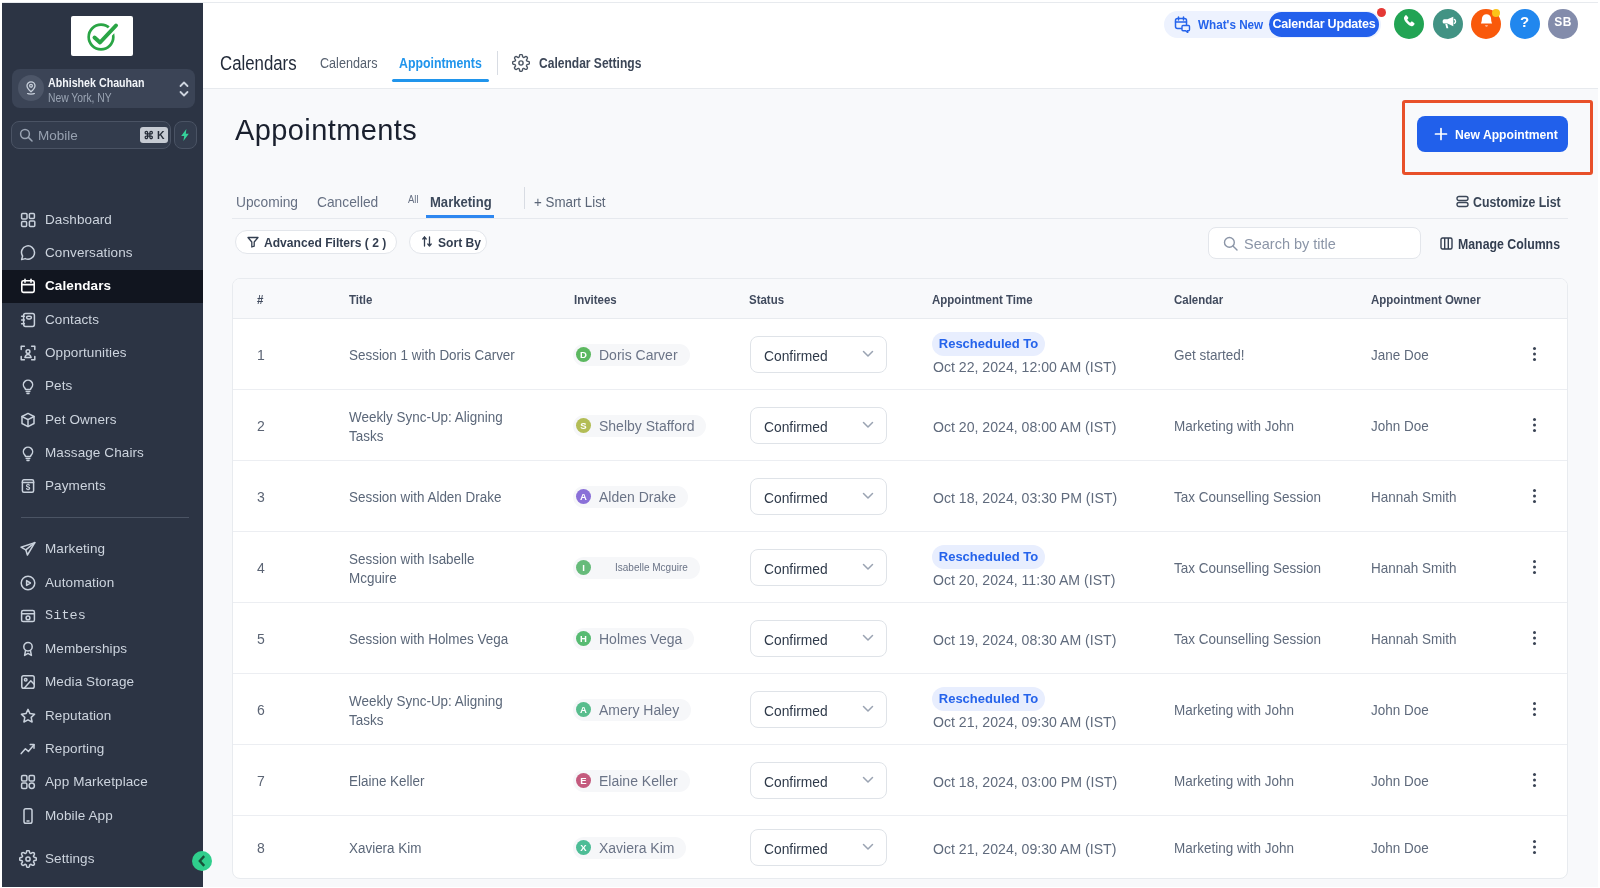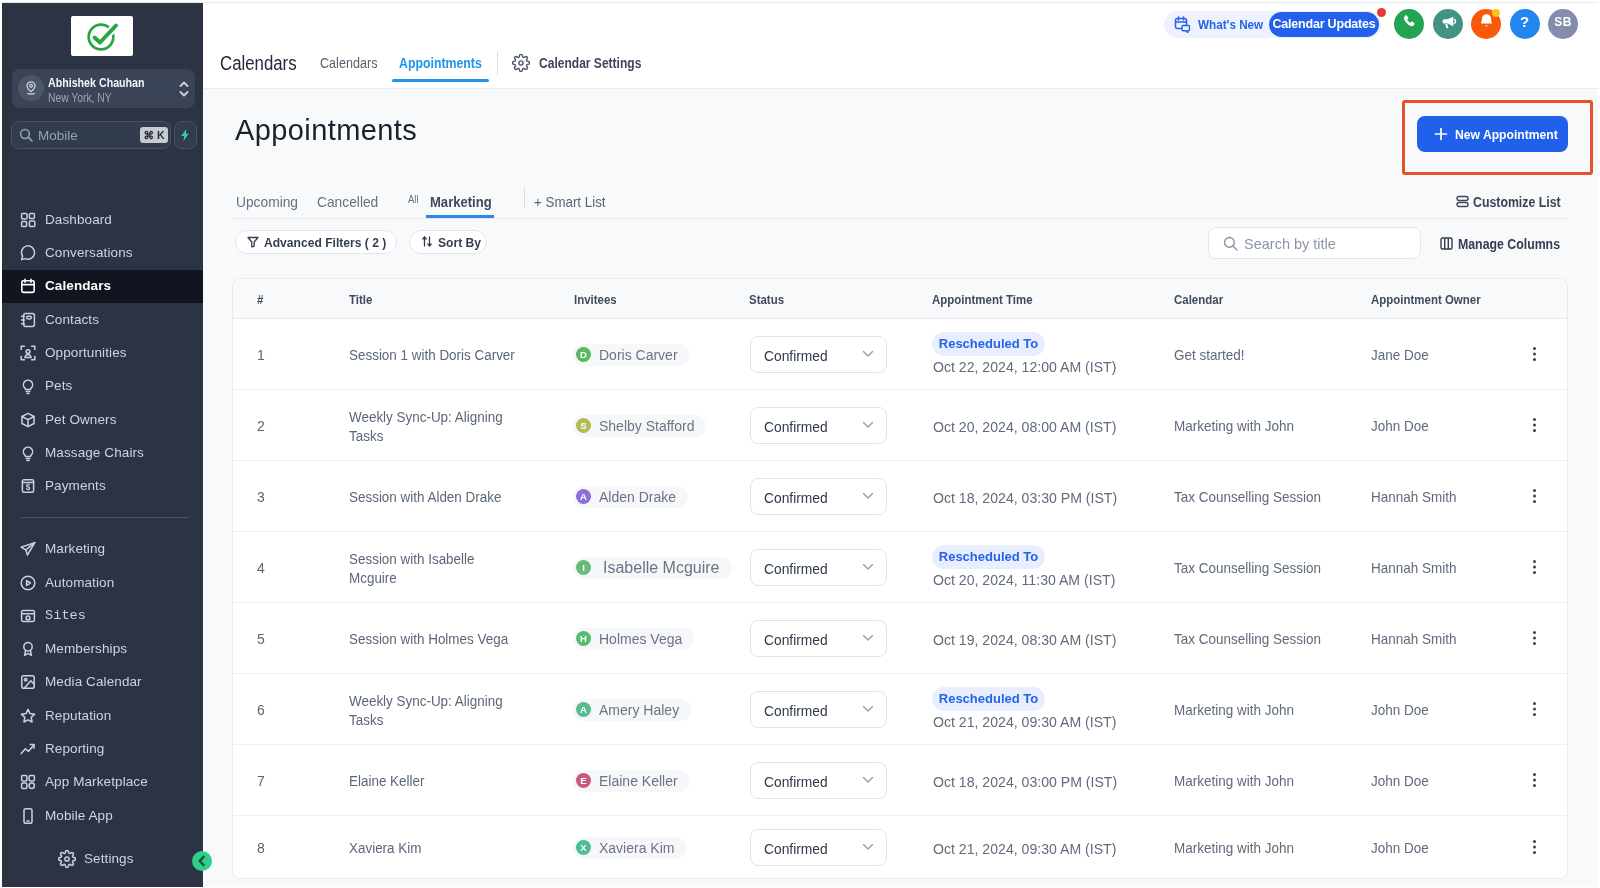--- a/index.html
+++ b/index.html
@@ -142,21 +142,21 @@
             <path d="M6.6 10.4l-1 5 3.4-2 3.4 2-1-5" stroke="#c9d1dc" stroke-width="1.5" fill="none" stroke-linecap="round" stroke-linejoin="round"></path>
           </svg></span>
         <span class="lb">Memberships</span>
       </div>
 <div class="nav" style="top:663px;">
         <span class="ic"><svg width="18" height="18" viewBox="0 0 18 18">
             <rect x="2.8" y="2.8" width="12.4" height="12.4" rx="1.8" stroke="#c9d1dc" stroke-width="1.5" fill="none" stroke-linecap="round" stroke-linejoin="round"></rect>
             <circle cx="6.7" cy="6.7" r="1.3" stroke="#c9d1dc" stroke-width="1.5" fill="none" stroke-linecap="round" stroke-linejoin="round"></circle>
             <path d="M15.2 11.2l-3.4-3.4-6.6 7.4" stroke="#c9d1dc" stroke-width="1.5" fill="none" stroke-linecap="round" stroke-linejoin="round"></path>
           </svg></span>
-        <span class="lb">Media Calendar</span>
+        <span class="lb">Media Storage</span>
       </div>
 <div class="nav" style="top:697px;">
         <span class="ic"><svg width="18" height="18" viewBox="0 0 18 18">
             <path d="M9 2.4l2 4.2 4.6.6-3.4 3.2.9 4.6L9 12.8 4.9 15l.9-4.6L2.4 7.2 7 6.6z" stroke="#c9d1dc" stroke-width="1.5" fill="none" stroke-linecap="round" stroke-linejoin="round"></path>
           </svg></span>
         <span class="lb">Reputation</span>
       </div>
 <div class="nav" style="top:730px;">
         <span class="ic"><svg width="18" height="18" viewBox="0 0 18 18">
             <path d="M2.2 13.6l4.2-4.8 3 2.6 5.6-6.6" stroke="#c9d1dc" stroke-width="1.5" fill="none" stroke-linecap="round" stroke-linejoin="round"></path>
@@ -174,21 +174,21 @@
         <span class="lb">App Marketplace</span>
       </div>
 <div class="nav" style="top:797px;">
         <span class="ic"><svg width="18" height="18" viewBox="0 0 18 18">
             <rect x="5" y="1.8" width="8" height="14.4" rx="1.8" stroke="#c9d1dc" stroke-width="1.5" fill="none" stroke-linecap="round" stroke-linejoin="round"></rect>
             <path d="M8 13.9h2" stroke="#c9d1dc" stroke-width="1.5" fill="none" stroke-linecap="round" stroke-linejoin="round"></path>
           </svg></span>
         <span class="lb">Mobile App</span>
       </div>
 <div class="abs" style="left:19px;top:513.5px;width:168px;height:1px;background:#4b5464;"></div>
-<div class="nav" style="top:840px;margin-left:39px;">
+<div class="nav" style="top:840px;">
         <span class="ic"><svg width="18" height="18" viewBox="0 0 18 18">
             <circle cx="9" cy="9" r="2.1" stroke="#c9d1dc" stroke-width="1.5" fill="none" stroke-linecap="round" stroke-linejoin="round"></circle>
             <path d="M14.6 11.2a1.2 1.2 0 0 0 .3 1.4l.1.1a1.5 1.5 0 1 1-2.2 2.2l-.1-.1a1.2 1.2 0 0 0-1.4-.3 1.2 1.2 0 0 0-.8 1.2v.2a1.5 1.5 0 1 1-3 0v-.2a1.2 1.2 0 0 0-.8-1.2 1.2 1.2 0 0 0-1.4.3l-.1.1a1.5 1.5 0 1 1-2.2-2.2l.1-.1a1.2 1.2 0 0 0 .3-1.4 1.2 1.2 0 0 0-1.2-.8h-.2a1.5 1.5 0 1 1 0-3h.2a1.2 1.2 0 0 0 1.2-.8 1.2 1.2 0 0 0-.3-1.4l-.1-.1a1.5 1.5 0 1 1 2.2-2.2l.1.1a1.2 1.2 0 0 0 1.4.3 1.2 1.2 0 0 0 .8-1.2v-.2a1.5 1.5 0 1 1 3 0v.2a1.2 1.2 0 0 0 .8 1.2 1.2 1.2 0 0 0 1.4-.3l.1-.1a1.5 1.5 0 1 1 2.2 2.2l-.1.1a1.2 1.2 0 0 0-.3 1.4 1.2 1.2 0 0 0 1.2.8h.2a1.5 1.5 0 1 1 0 3h-.2a1.2 1.2 0 0 0-1.2.8z" stroke="#c9d1dc" stroke-width="1.5" fill="none" stroke-linecap="round" stroke-linejoin="round"></path>
           </svg></span>
         <span class="lb">Settings</span>
       </div>
 </div>
 <div class="abs" style="left:190px;top:848px;width:20px;height:20px;border-radius:50%;background:#2fce8c;z-index:50;"></div>
 <svg class="abs" style="left:194px;top:852px;z-index:51;" width="12" height="12" viewBox="0 0 12 12">
       <path d="M7.4 2L3.8 6l3.6 4" stroke="#175239" stroke-width="2.4" fill="none" stroke-linecap="square"></path>
@@ -332,21 +332,21 @@
         </svg>
 <div class="abs" style="left:700px;top:209.5px;font-size:15px;color:#606b7d;transform:scaleX(0.94);transform-origin:left;white-space:nowrap;">Oct 18, 2024, 03:30 PM (IST)</div>
 <div class="abs" style="left:941px;top:209.5px;font-size:14.5px;color:#5f6a7c;transform:scaleX(0.93);transform-origin:left;white-space:nowrap;">Tax Counselling Session</div>
 <div class="abs" style="left:1138px;top:209.5px;font-size:14.5px;color:#5f6a7c;transform:scaleX(0.93);transform-origin:left;white-space:nowrap;">Hannah Smith</div>
 <div class="abs" style="left:1300px;top:209.5px;width:3.4px;height:3.4px;border-radius:50%;background:#3a4354;box-shadow:0 5.5px 0 #3a4354,0 11px 0 #3a4354;"></div>
 <div class="abs" style="left:0;top:253px;width:1336px;height:71px;border-bottom:1px solid #eceef2;"></div>
 <div class="abs" style="left:24px;top:280.5px;font-size:14px;color:#5b6474;">4</div>
 <div class="abs" style="left:116px;top:271.0px;font-size:14px;line-height:18.5px;color:#5b6779;transform:scaleX(0.96);transform-origin:left;white-space:nowrap;">Session with Isabelle<br>Mcguire</div>
 <div class="abs" style="left:340px;top:277.5px;height:22px;background:#f6f7f9;border-radius:11px;display:inline-flex;align-items:center;padding:0 12px 0 3px;">
 <span style="width:15px;height:15px;border-radius:50%;background:#66bb7a;color:#fff;font-size:9.5px;font-weight:bold;display:inline-flex;align-items:center;justify-content:center;">I</span>
-<span style="margin-left:12px;font-size:16px;color:#6b7487;">Isabelle Mcguire</span>
+<span style="margin-left:24px;font-size:10px;color:#6b7487;">Isabelle Mcguire</span>
         </div>
 <div class="abs" style="left:517px;top:270.0px;width:137px;height:37px;background:#fff;border:1px solid #dfe3e8;border-radius:8px;"></div>
 <div class="abs" style="left:531px;top:280.5px;font-size:15px;color:#2e3949;transform:scaleX(0.92);transform-origin:left;">Confirmed</div>
 <svg class="abs" style="left:629px;top:283.5px;" width="12" height="8" viewBox="0 0 12 8">
           <path d="M1.5 1.5L6 6l4.5-4.5" stroke="#9aa3b2" stroke-width="1.5" fill="none" stroke-linecap="round" stroke-linejoin="round"></path>
         </svg>
 <div class="abs" style="left:699px;top:265.5px;width:113px;height:24px;background:#e8eefe;border-radius:12px;text-align:center;line-height:24px;font-size:13px;font-weight:bold;color:#2563eb;">Rescheduled To</div>
 <div class="abs" style="left:700px;top:291.5px;font-size:15px;color:#606b7d;transform:scaleX(0.94);transform-origin:left;white-space:nowrap;">Oct 20, 2024, 11:30 AM (IST)</div>
 <div class="abs" style="left:941px;top:280.5px;font-size:14.5px;color:#5f6a7c;transform:scaleX(0.93);transform-origin:left;white-space:nowrap;">Tax Counselling Session</div>
 <div class="abs" style="left:1138px;top:280.5px;font-size:14.5px;color:#5f6a7c;transform:scaleX(0.93);transform-origin:left;white-space:nowrap;">Hannah Smith</div>

